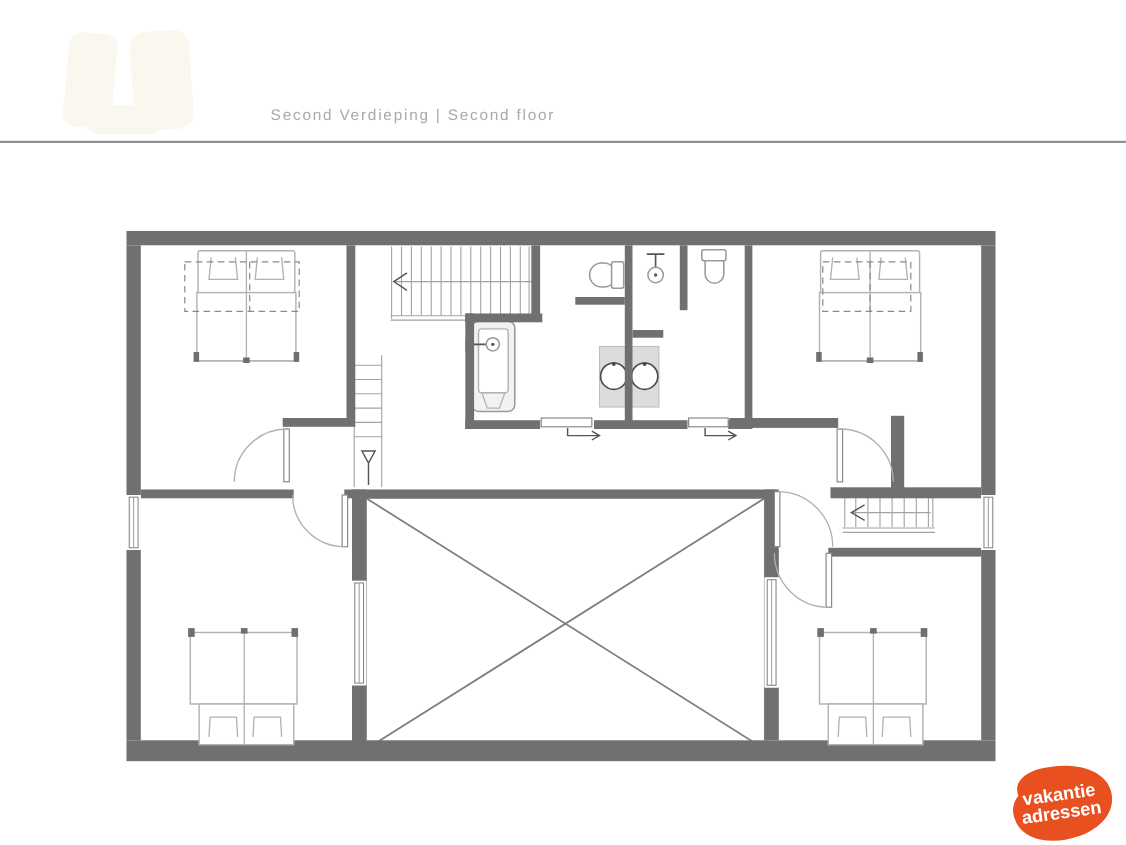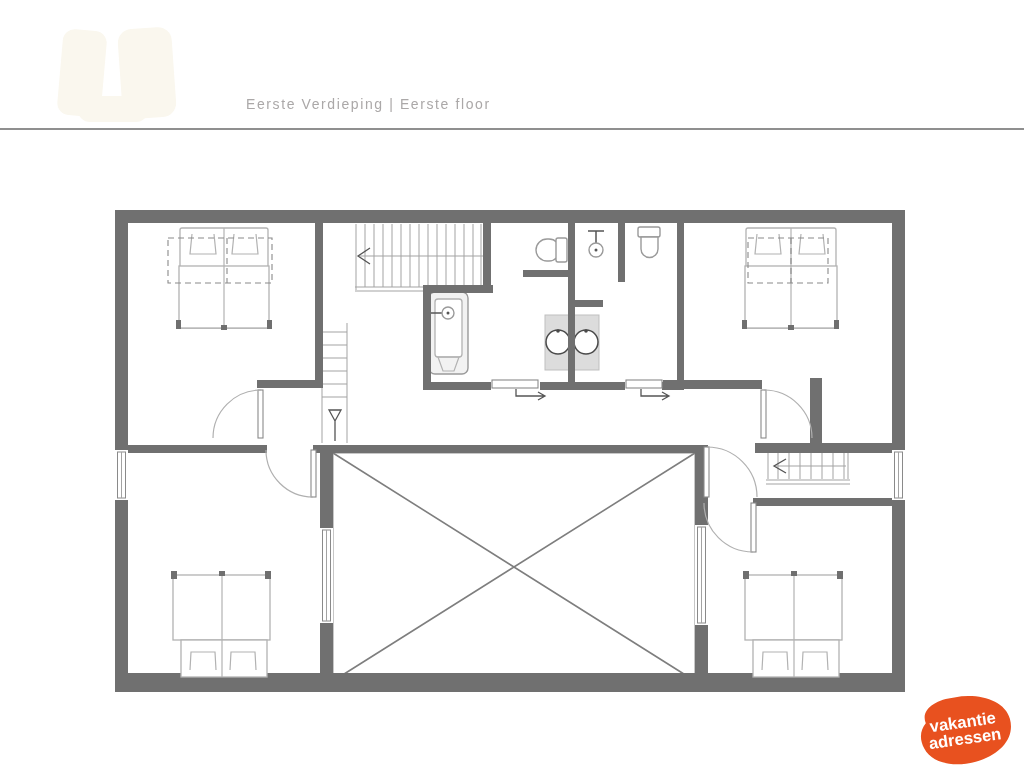--- a/index.html
+++ b/index.html
@@ -31,21 +31,21 @@
   .logo{position:absolute;left:908px;top:692px;width:108px;height:76px;z-index:4;}
   .logo text{font-family:"Liberation Sans",sans-serif;font-weight:bold;font-size:16px;fill:#ffffff;}
 </style>
 </head>
 <body>
 
 <div class="watermark" id="wm1"></div>
 <div class="watermark" id="wm2"></div>
 <div class="watermark" id="wm3"></div>
 
-<div class="page-title">Eerste Verdieping | Eerste floor</div>
+<div class="page-title">Second Verdieping | Second floor</div>
 <div class="divider"></div>
 
 <svg class="plan" width="1024" height="768" viewBox="0 0 1024 768">
 
   <g>
     <rect x="333" y="453" width="362" height="228" fill="none" stroke="#8f8f8f" stroke-width="1"></rect>
     <path class="xline" d="M333 453 L695 681 M695 453 L333 681"></path>
   </g>
 
   <g>

